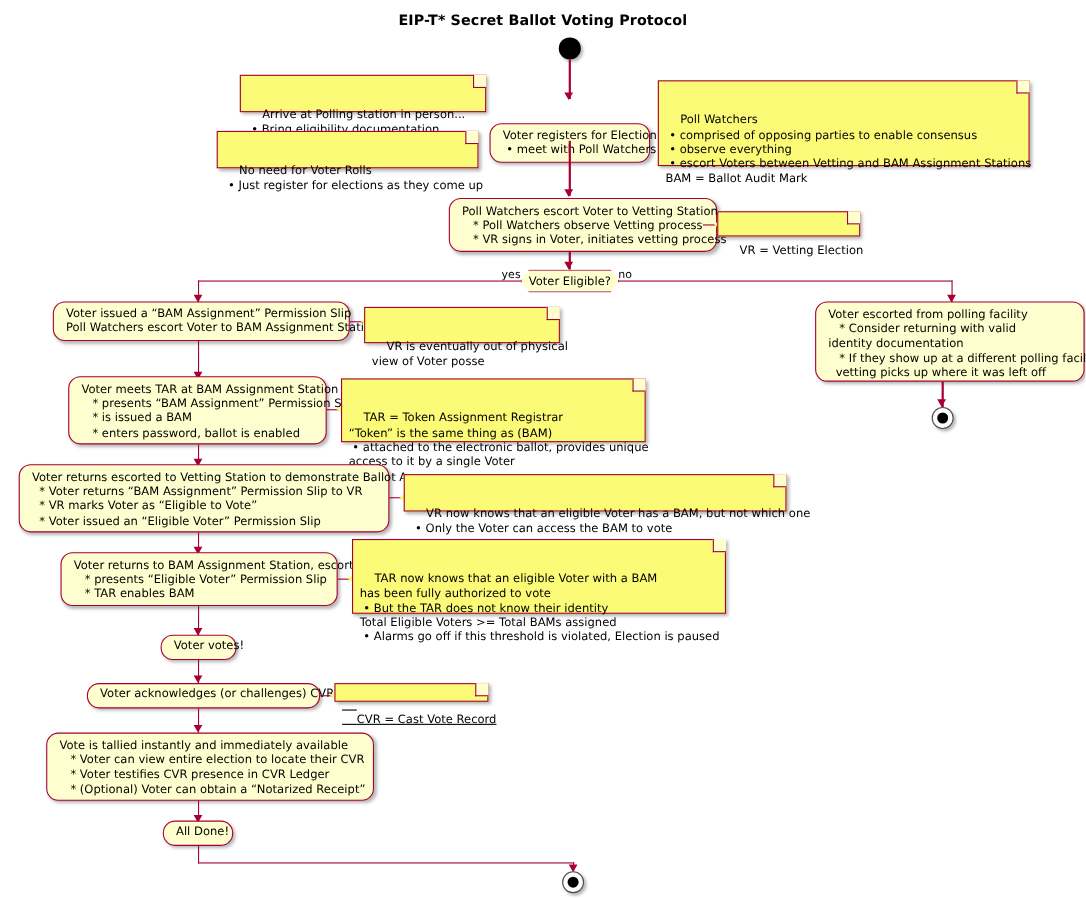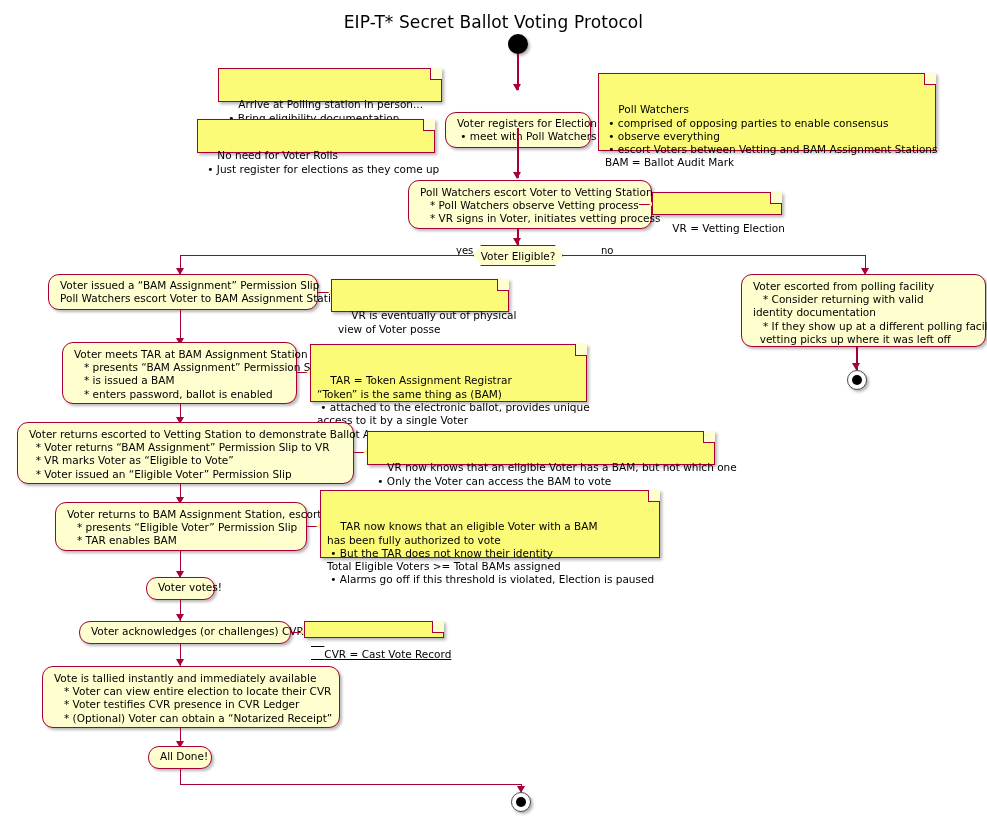--- a/index.html
+++ b/index.html
@@ -17,22 +17,22 @@
     background: #FFFFFF;
     overflow: hidden;
   }
   
   .title {
     position: absolute;
     left: 0;
     top: 12px;
     width: 987px;
     text-align: center;
-    font-size: 17px;
-    font-weight: normal;
+    font-size: 13px;
+    font-weight: bold;
     color: #000000;
     letter-spacing: 0.1px;
   }
   
   .node {
     position: absolute;
     background: #FEFECE;
     border: 1.3px solid #A80036;
     border-radius: 11px;
     box-shadow: 2px 2px 3px rgba(0,0,0,0.28);
@@ -189,21 +189,21 @@
     <span class="fold"></span>
     <span>VR = Vetting Election</span>
   </div>
 
   <div class="ln-v" style="left:517.3px; top:229px; height:16px;"></div>
   <div class="arrow-down" style="left:513.3px; top:238px;"></div>
 
   <div class="diamond" style="left:473px; top:245px; width:90px; height:21px;">Voter Eligible?</div>
 
   <div class="branch-label" style="left:456px; top:245px;">yes</div>
-  <div class="branch-label" style="left:562px; top:245px;margin-left:39px;">no</div>
+  <div class="branch-label" style="left:562px; top:245px;">no</div>
 
   <div class="ln-h" style="left:180px; top:255px; width:294px;"></div>
   <div class="ln-h" style="left:562px; top:255px; width:304px;"></div>
 
   <div class="ln-v" style="left:180px; top:255px; height:20px;"></div>
   <div class="arrow-down" style="left:176px; top:268px;"></div>
 
   <div class="ln-v" style="left:865px; top:255px; height:20px;"></div>
   <div class="arrow-down" style="left:861px; top:268px;"></div>
 

